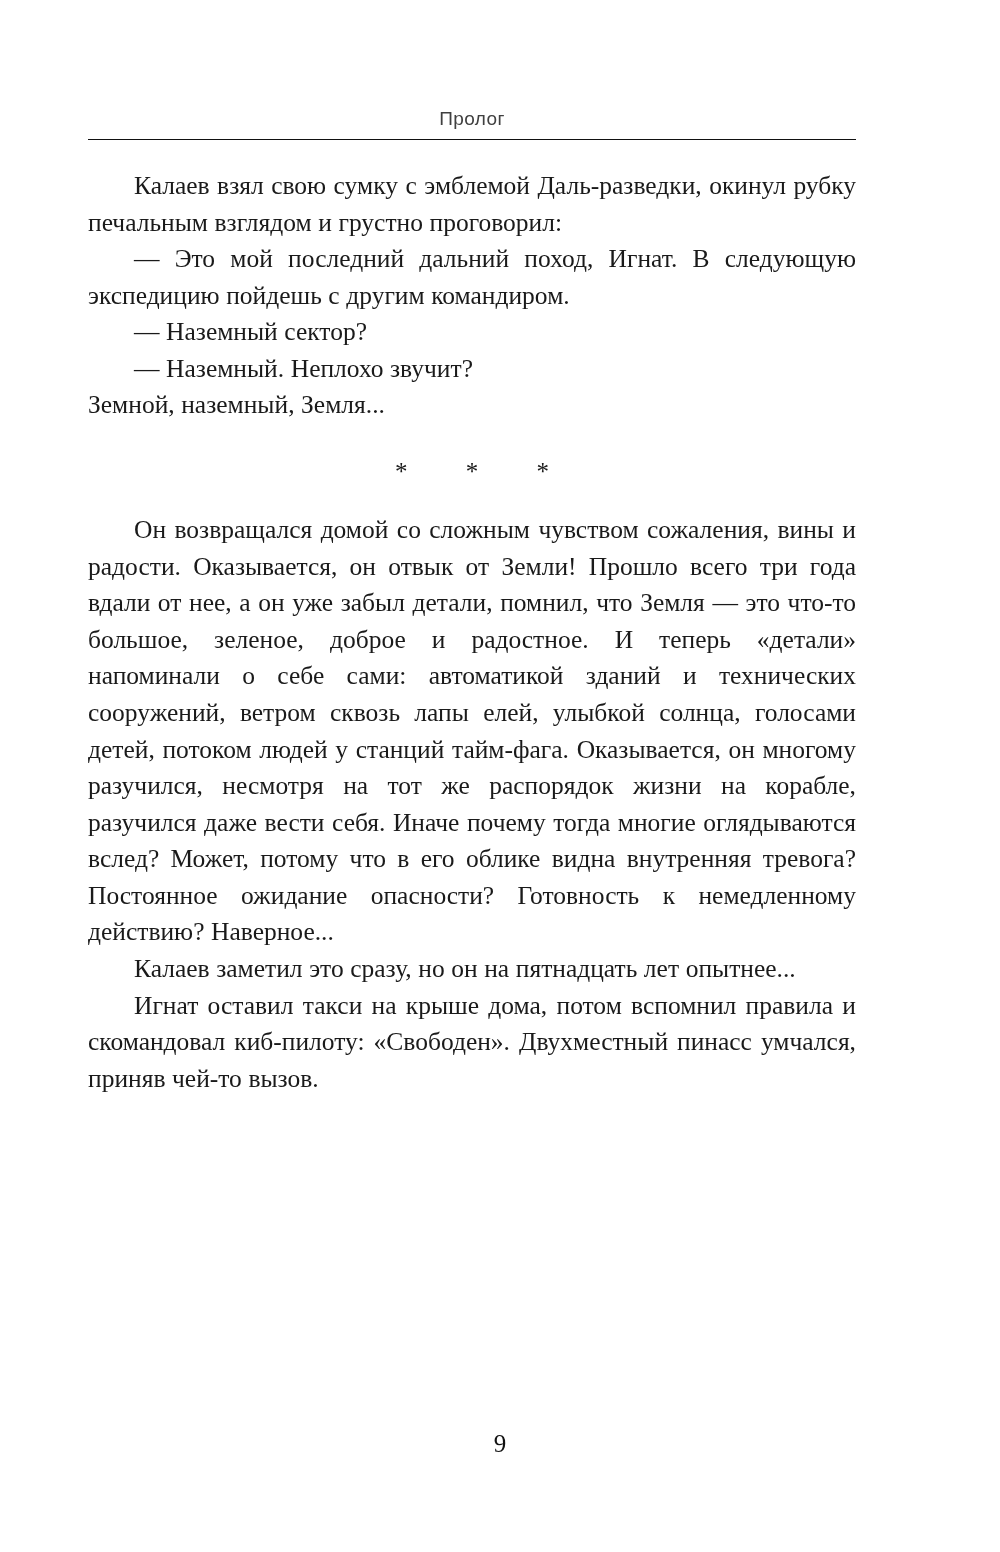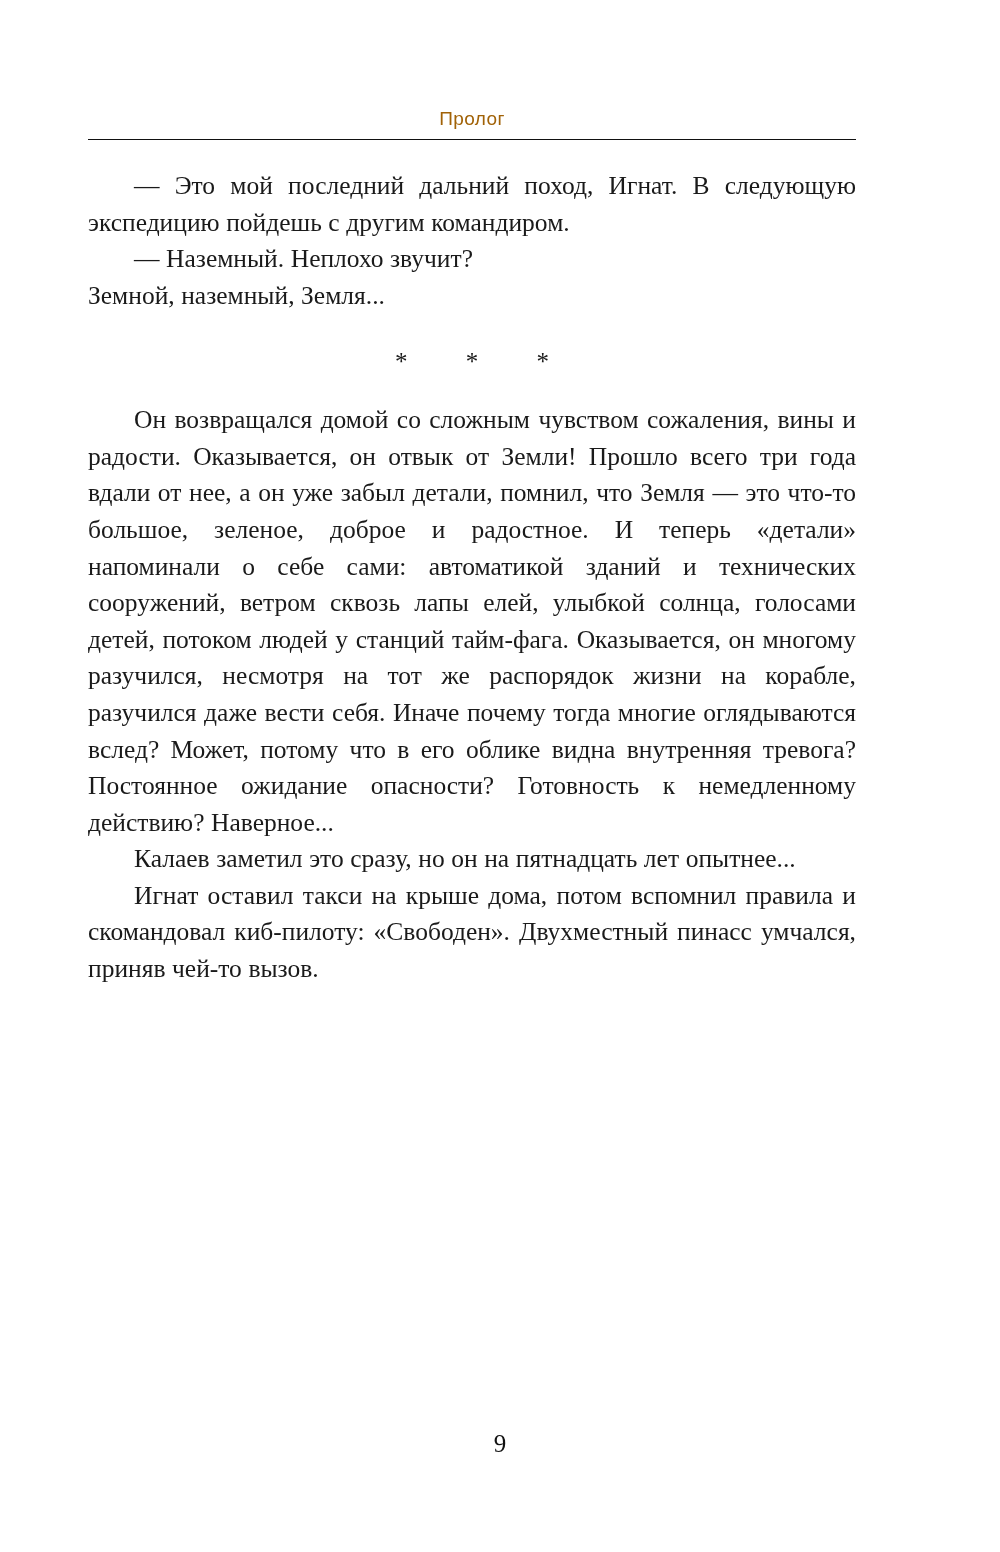--- a/index.html
+++ b/index.html
@@ -25,21 +25,21 @@
     position: absolute;
     left: 88px;
     top: 108px;
     width: 768px;
   }
   .running-head {
     text-align: center;
     font-family: "Liberation Sans", "DejaVu Sans", sans-serif;
     font-size: 19px;
     letter-spacing: 0.4px;
-    color: #a16207;
+    color: #404040;
     padding-bottom: 9px;
   }
   .head-rule {
     border: 0;
     border-top: 1.6px solid #111111;
     margin: 0 0 28px 0;
   }
   p.para {
     margin: 0;
     font-size: 25.5px;
@@ -73,21 +73,23 @@
 </head>
 <body>
 
 <div class="page">
 
   <div class="content">
 
     <div class="running-head">Пролог</div>
     <hr class="head-rule">
 
+    <p class="para">Калаев взял свою сумку с эмблемой Даль-разведки, окинул рубку печальным взглядом и грустно проговорил:</p>
     <p class="para">— Это мой последний дальний поход, Игнат. В следующую экспедицию пойдешь с другим командиром.</p>
+    <p class="para">— Наземный сектор?</p>
     <p class="para">— Наземный. Неплохо звучит?</p>
     <p class="para noindent">Земной, наземный, Земля...</p>
 
     <div class="divider">*  *  *</div>
 
     <p class="para">Он возвращался домой со сложным чувством сожаления, вины и радости. Оказывается, он отвык от Земли! Прошло всего три года вдали от нее, а он уже забыл детали, помнил, что Земля — это что-то большое, зеленое, доброе и радостное. И теперь «детали» напоминали о себе сами: автоматикой зданий и технических сооружений, ветром сквозь лапы елей, улыбкой солнца, голосами детей, потоком людей у станций тайм-фага. Оказывается, он многому разучился, несмотря на тот же распорядок жизни на корабле, разучился даже вести себя. Иначе почему тогда многие оглядываются вслед? Может, потому что в его облике видна внутренняя тревога? Постоянное ожидание опасности? Готовность к немедленному действию? Наверное...</p>
     <p class="para">Калаев заметил это сразу, но он на пятнадцать лет опытнее...</p>
     <p class="para">Игнат оставил такси на крыше дома, потом вспомнил правила и скомандовал киб-пилоту: «Свободен». Двухместный пинасс умчался, приняв чей-то вызов.</p>
 
   </div>

